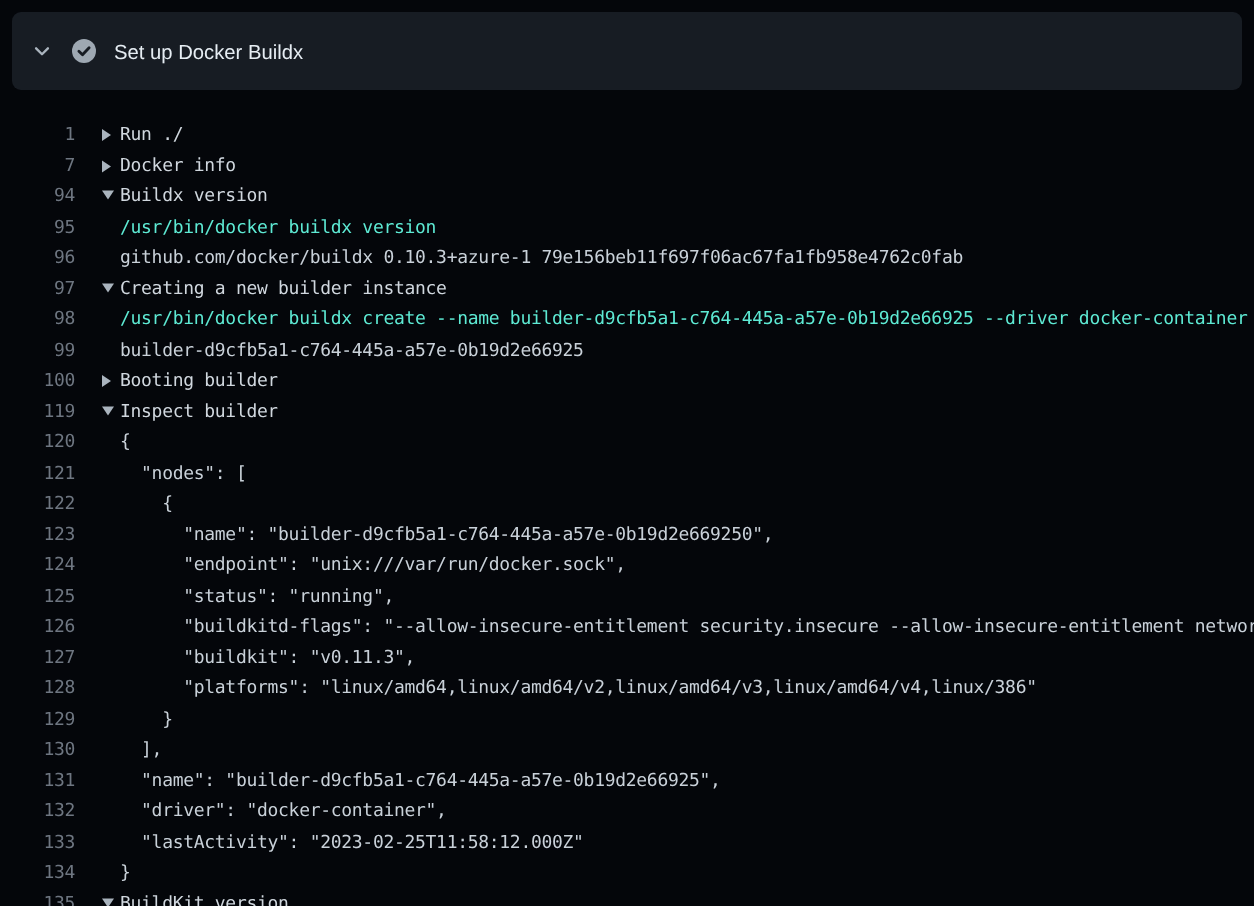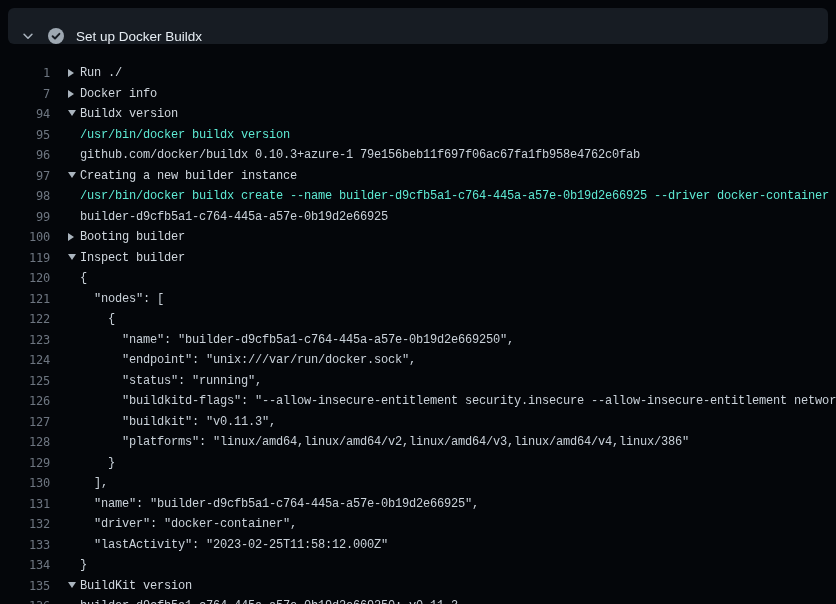--- a/index.html
+++ b/index.html
@@ -4,25 +4,25 @@
 <style>
   * { box-sizing: border-box; margin: 0; padding: 0; }
   html, body {
     width: 836px; height: 604px;
     background: #04060a;
     overflow: hidden;
     font-family: "Liberation Sans", sans-serif;
   }
   .step-header {
     margin: 8px;
-    height: 36px;
+    height: 52px;
     background: #171c23;
     border-radius: 6px;
     display: flex;
-    align-items: flex-end;
+    align-items: center;
     padding: 0 12px;
     cursor: pointer;
   }
   .chev { width: 16px; height: 16px; flex: none; display: flex; align-items: center; justify-content: center; }
   .status { width: 16px; height: 16px; flex: none; margin-left: 12px; display: flex; align-items: center; justify-content: center; }
   .step-title {
     margin-left: 12px;
     color: #e6edf3;
     font-size: 13.5px;
     font-weight: 500;
@@ -35,21 +35,21 @@
     white-space: pre;
   }
   .row { display: flex; height: 20.5px; line-height: 20.5px; }
   .num {
     flex: none;
     width: 50px;
     text-align: right;
     color: #6e7681;
     cursor: pointer;
   }
-  .content { margin-left: 18px; color: #c9d1d9; overflow: hidden; font-family: Liberation Mono, monospace; }
+  .content { margin-left: 18px; color: #c9d1d9; overflow: hidden; }
   .row.output .content, .row.command .content { padding-left: 12px; }
   .row.command .content { color: #5eead4; }
   .row.group .content { color: #d0d7de; cursor: pointer; }
   .arrow { display: inline-block; width: 12px; }
   .tri-r {
     display: inline-block; width: 0; height: 0;
     border-top: 4.5px solid transparent;
     border-bottom: 4.5px solid transparent;
     border-left: 6px solid #aab4be;
     vertical-align: -1px;

